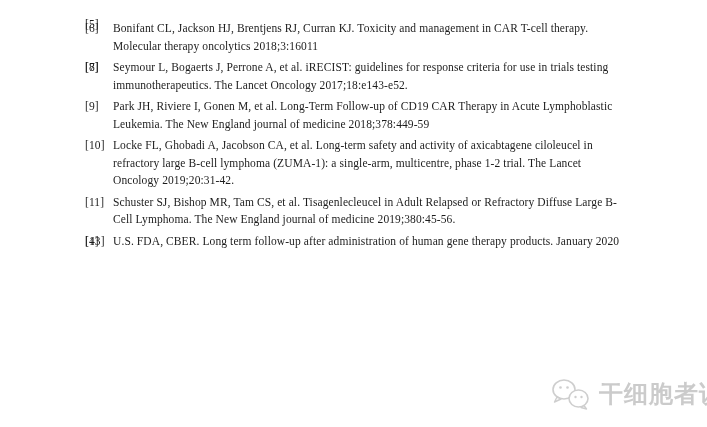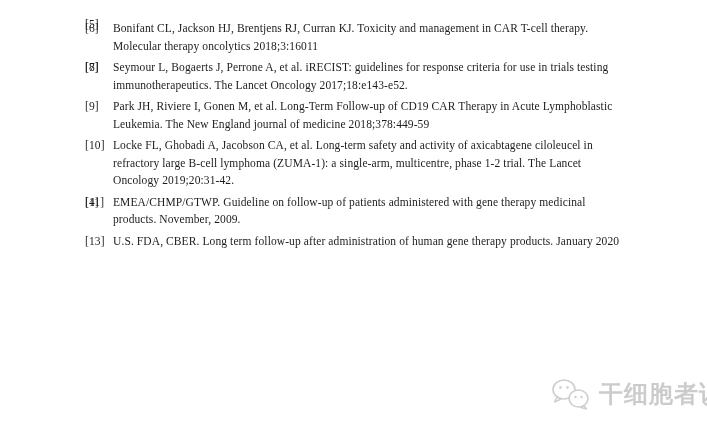--- a/index.html
+++ b/index.html
@@ -82,25 +82,25 @@
 
     <div class="ref">
       <span class="num">[9]</span><span class="txt"> Park JH, Riviere I, Gonen M, et al. Long-Term Follow-up of CD19 CAR Therapy in Acute Lymphoblastic Leukemia. The New England journal of medicine 2018;378:449-59</span>
     </div>
 
     <div class="ref">
       <span class="num">[10]</span><span class="txt"> Locke FL, Ghobadi A, Jacobson CA, et al. Long-term safety and activity of axicabtagene ciloleucel in refractory large B-cell lymphoma (ZUMA-1): a single-arm, multicentre, phase 1-2 trial. The Lancet Oncology 2019;20:31-42.</span>
     </div>
 
     <div class="ref">
-      <span class="num">[11]</span>
+      <span class="num">[11]</span><span class="txt"> Schuster SJ, Bishop MR, Tam CS, et al. Tisagenlecleucel in Adult Relapsed or Refractory Diffuse Large B-Cell Lymphoma. The New England journal of medicine 2019;380:45-56.</span>
     </div>
 
     <div class="ref">
-      <span class="num">[4]</span><span class="txt"> EMEA/CHMP/GTWP. Guideline on follow-up of patients administered with gene therapy medicinal products. November, 2009.</span>
+      <span class="num">[4]</span>
     </div>
 
     <div class="ref">
       <span class="num">[13]</span><span class="txt"> U.S. FDA, CBER. Long term follow-up after administration of human gene therapy products. January 2020</span>
     </div>
   </div>
 
   <div class="watermark">
     <span class="wm-logo">
       <svg width="42" height="32" viewBox="0 0 42 32" xmlns="http://www.w3.org/2000/svg">

